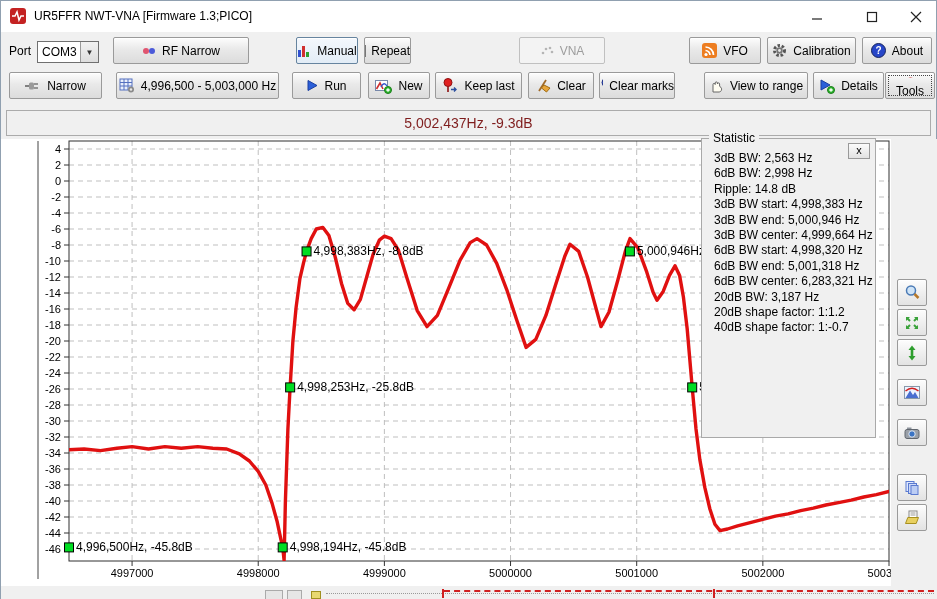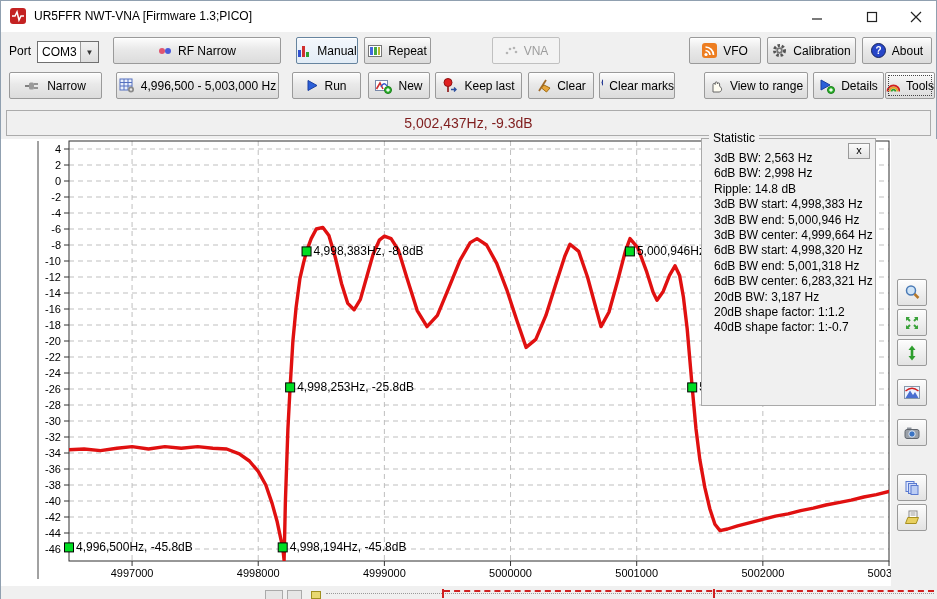--- a/index.html
+++ b/index.html
@@ -11,39 +11,39 @@
   .titlebar .appicon{position:absolute;left:9px;top:7px;width:16px;height:16px;}
   .titlebar .title{position:absolute;left:33px;top:8px;font-size:12px;white-space:nowrap;}
   .winbtn{position:absolute;top:0;width:45px;height:31px;display:flex;align-items:center;justify-content:center;}
   
   .btn{position:absolute;height:27px;box-sizing:border-box;display:flex;align-items:center;justify-content:center;
        gap:6px;background:linear-gradient(#fdfdfd,#e9e9e9 45%,#dcdcdc);border:1px solid #9a9a9a;border-radius:2px;
        box-shadow:inset 0 1px 0 #fff;white-space:nowrap;cursor:default;}
   .btn.r1{top:36px;} .btn.r2{top:71px;}
   .btn.checked{background:linear-gradient(#f4f8fd,#e2ecf6);border-color:#66849f;}
   .btn.disabled{color:#9d9d9d;background:#f3f3f3;border-color:#c0c0c0;box-shadow:none;}
-  .btn.focused{outline:1px dotted #444;outline-offset:-4px;}
+  .btn.focused{outline:1px dotted #444;outline-offset:-4px;flex-direction:column;}
   .tlabel{position:absolute;left:8px;top:43px;}
   .combo{position:absolute;left:36px;top:40px;width:62px;height:22px;background:#fff;border:1px solid #707070;
          box-sizing:border-box;display:flex;align-items:center;}
   .combo .val{flex:1;padding-left:4px;}
   .combo .arrow{width:17px;height:100%;background:linear-gradient(#f2f2f2,#ddd);border-left:1px solid #9a9a9a;
          display:flex;align-items:center;justify-content:center;font-size:8px;color:#333;}
   
   .status{position:absolute;left:5px;top:109px;width:925px;height:26px;box-sizing:border-box;border:1px solid #ababab;
           background:#f0f0f0;display:flex;align-items:center;justify-content:center;}
   .status span{color:#7f1d1d;font-weight:normal;font-size:14px;}
   
   .chart-area{position:absolute;left:0;top:138px;width:937px;height:447px;background:#fff;}
   #chart-svg{position:absolute;left:0;top:0;}
   .side-strip{position:absolute;left:890px;top:138px;width:47px;height:447px;background:#f0f0f0;}
   .sbtn{position:absolute;left:896px;width:30px;height:27px;box-sizing:border-box;background:linear-gradient(#fdfdfd,#e3e3e3);
         border:1px solid #9a9a9a;border-radius:2px;box-shadow:inset 0 1px 0 #fff;display:flex;align-items:center;justify-content:center;}
   
-  .stat-panel{position:absolute;left:700px;top:137px;width:175px;height:268px;background:#f0f0f0;
+  .stat-panel{position:absolute;left:700px;top:137px;width:175px;height:300px;background:#f0f0f0;
               border:1px solid #a9a9a9;box-sizing:border-box;z-index:5;}
   .stat-title{position:absolute;top:-8px;left:7px;background:#f0f0f0;padding:0 4px;font-size:12px;}
   .stat-close{position:absolute;top:4px;right:5px;width:22px;height:16px;box-sizing:border-box;text-align:center;
               font-size:11px;line-height:13px;background:linear-gradient(#fbfbfb,#e2e2e2);border:1px solid #999;}
   .stat-lines{position:absolute;left:0;top:12px;right:0;}
   .stat-line{padding-left:12px;font-size:12px;line-height:15.4px;white-space:nowrap;}
   
   .strip{position:absolute;left:0;top:585px;width:937px;height:14px;background:#f0f0f0;overflow:hidden;}
   .frag{position:absolute;box-sizing:border-box;}
 </style>
@@ -74,45 +74,45 @@
         </svg>
     </div>
   </div>
 
   <span class="tlabel">Port</span>
   <div class="combo">
     <span class="val">COM3</span>
     <span class="arrow">▼</span>
   </div>
 
-  <div class="btn r1" style="left:112px;width:168px">
+  <div class="btn r1" style="left:112px;width:136px">
     <svg width="14" height="8">
       <circle cx="4" cy="4" r="3" fill="#e05570"></circle>
         <circle cx="10" cy="4" r="3" fill="#4b5ad9"></circle>
       </svg>
     <span>RF Narrow</span>
   </div>
   <div class="btn r1 checked" style="left:295px;width:62px">
     <svg width="14" height="13">
       <rect x="1" y="6" width="3" height="7" fill="#3050d0"></rect>
         <rect x="5" y="2" width="3" height="11" fill="#d03030"></rect>
       <rect x="9" y="8" width="3" height="5" fill="#30a030"></rect>
       </svg>
     <span>Manual</span>
   </div>
-  <div class="btn r1" style="left:363px;width:67px">
+  <div class="btn r1" style="left:363px;width:47px">
     <svg width="14" height="13">
       <rect x="0.5" y="1.5" width="13" height="11" fill="#fff" stroke="#777"></rect>
       <rect x="2" y="3" width="3" height="8" fill="#4466dd"></rect>
         <rect x="6" y="3" width="3" height="8" fill="#44aa44"></rect>
       <rect x="10" y="3" width="2" height="8" fill="#b8b830"></rect>
       </svg>
     <span>Repeat</span>
   </div>
-  <div class="btn r1 disabled" style="left:491px;width:68px">
+  <div class="btn r1 disabled" style="left:518px;width:86px">
     <svg width="14" height="13">
       <circle cx="3" cy="9" r="1.3" fill="#b5b5b5"></circle>
         <circle cx="6" cy="5" r="1.3" fill="#b5b5b5"></circle>
       <circle cx="10" cy="4" r="1.3" fill="#b5b5b5"></circle>
         <circle cx="12" cy="8" r="1.3" fill="#b5b5b5"></circle>
       </svg>
     <span>VNA</span>
   </div>
   <div class="btn r1" style="left:688px;width:72px">
     <svg width="15" height="15">

